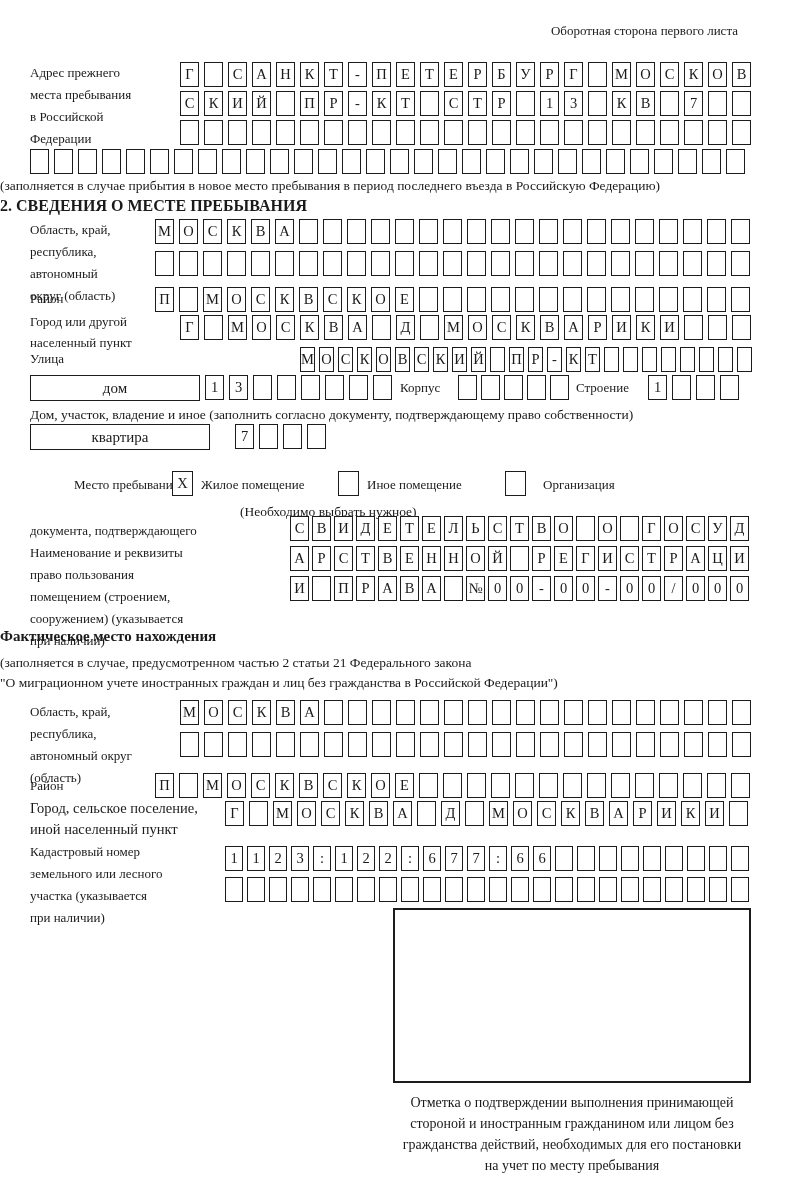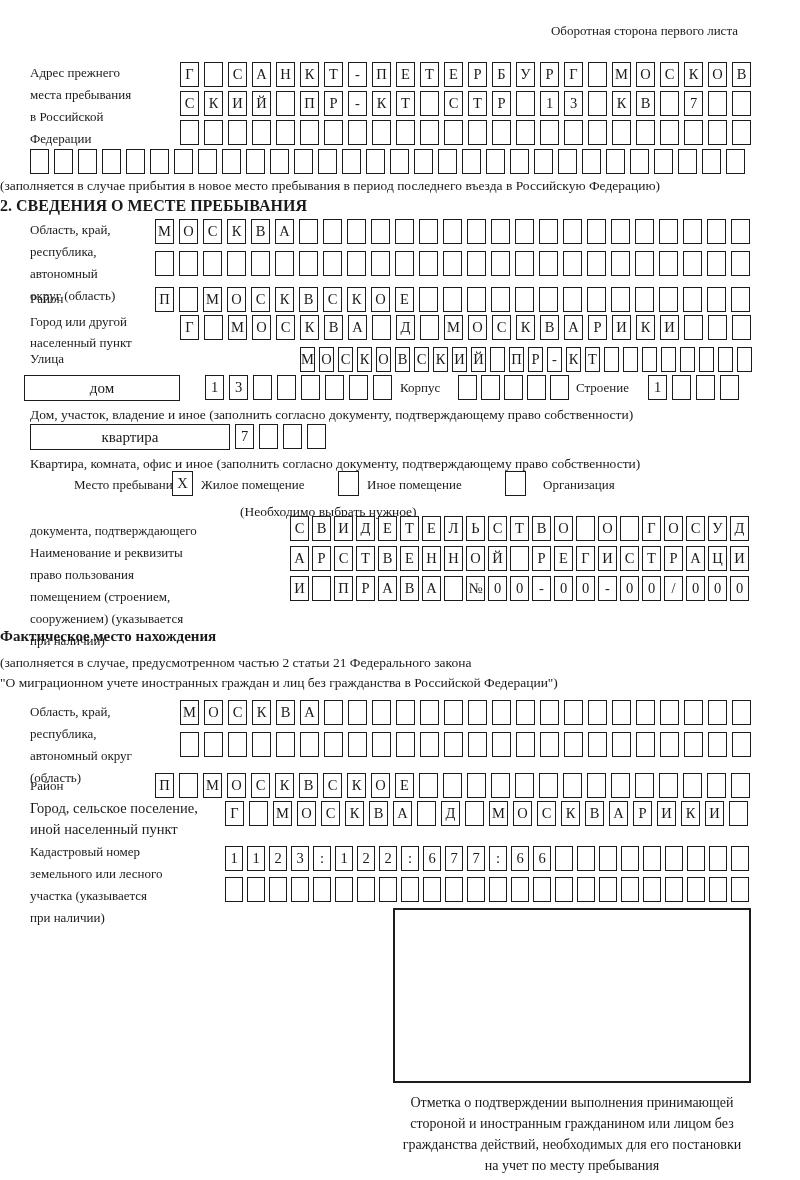--- a/index.html
+++ b/index.html
@@ -289,21 +289,21 @@
       <span class="cell"></span>
       <span class="cell"></span>
       <span class="cell"></span>
       <span class="cell"></span>
       <span class="cell"></span>
       <span class="cell"></span>
       <span class="cell"></span>
       <span class="cell"></span>
     </div>
 
-  <div class="abs widebox" style="left:24px;top:375px;width:156px;">дом</div>
+  <div class="abs widebox" style="left:30px;top:375px;width:170px;">дом</div>
   <div class="abs cells" style="left:205px;top:375px;">
       <span class="cell">1</span>
       <span class="cell">3</span>
       <span class="cell"></span>
       <span class="cell"></span>
       <span class="cell"></span>
       <span class="cell"></span>
       <span class="cell"></span>
       <span class="cell"></span>
     </div>
@@ -317,28 +317,27 @@
     </div>
   <div class="abs lbl" style="left:576px;top:377px;">Строение</div>
   <div class="abs cells" style="left:648px;top:375px;">
       <span class="cell">1</span>
       <span class="cell"></span>
       <span class="cell"></span>
       <span class="cell"></span>
     </div>
   <div class="abs cap" style="left:30px;top:405px;">Дом, участок, владение и иное (заполнить согласно документу, подтверждающему право собственности)</div>
 
-  <div class="abs widebox" style="left:30px;top:424px;width:200px;">квартира</div>
+  <div class="abs widebox" style="left:30px;top:424px;width:180px;">квартира</div>
   <div class="abs cells" style="left:235px;top:424px;">
       <span class="cell">7</span>
       <span class="cell"></span>
       <span class="cell"></span>
       <span class="cell"></span>
     </div>
-  <div class="abs cap" style="left:30px;top:454px;">Квартира, комната, офис и иное (заполнить согласно документу, подтверждающему право собственности)</div>
 
   <div class="abs lbl" style="left:30px;top:474px;margin-left:44px;">Место пребывания:</div>
   <div class="abs checkbox" style="left:172px;top:471px;">Х</div>
   <div class="abs lbl" style="left:201px;top:474px;">Жилое помещение</div>
   <div class="abs checkbox" style="left:338px;top:471px;"></div>
   <div class="abs lbl" style="left:367px;top:474px;">Иное помещение</div>
   <div class="abs checkbox" style="left:505px;top:471px;"></div>
   <div class="abs lbl" style="left:543px;top:474px;">Организация</div>
   <div class="abs cap" style="left:240px;top:502px;">(Необходимо выбрать нужное)</div>
 

